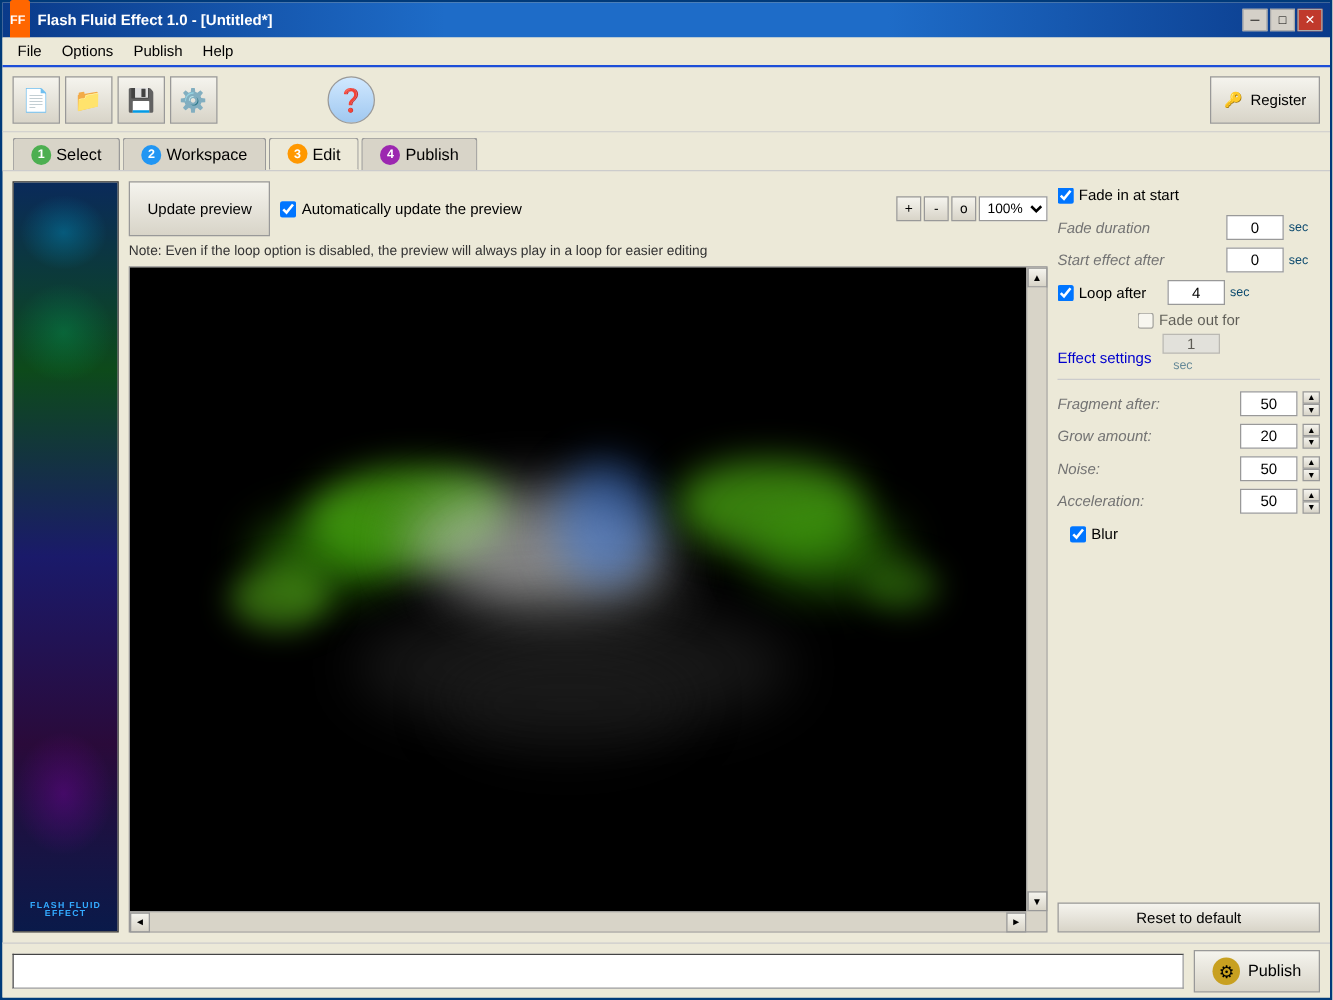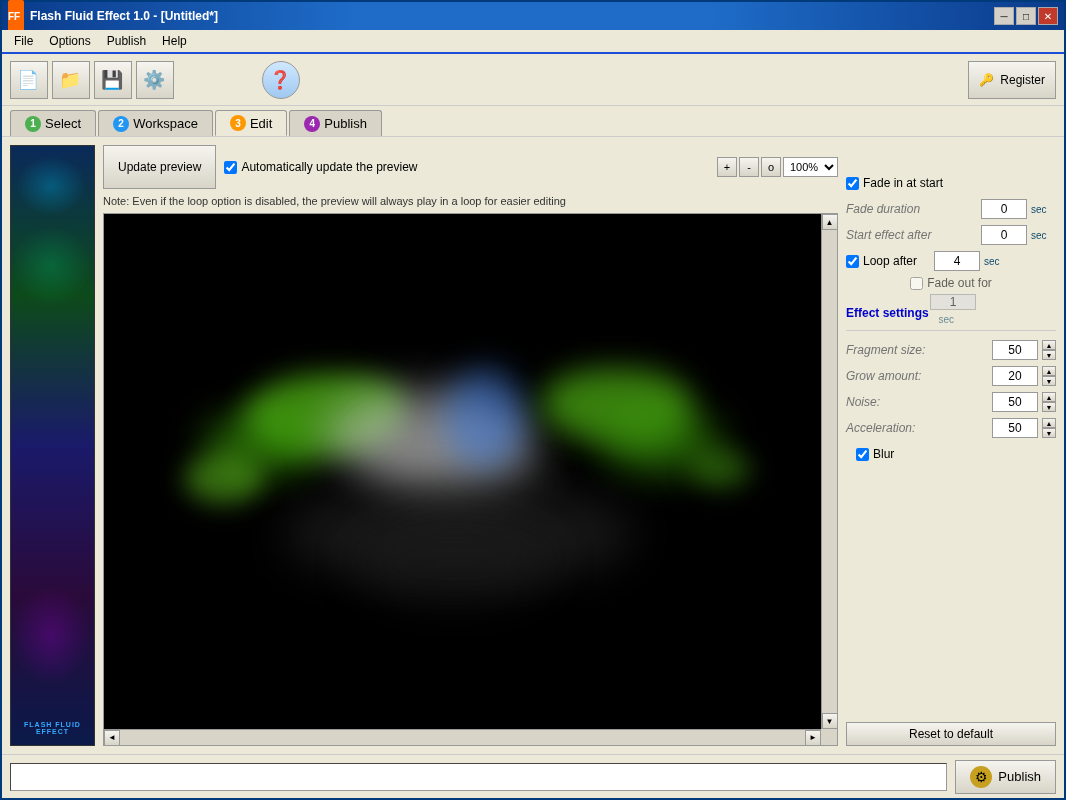--- a/index.html
+++ b/index.html
@@ -318,21 +318,20 @@
       flex: 1;
       height: 100%;
       background: #d8d4c8;
     }
     .right-panel {
       width: 210px;
       flex-shrink: 0;
       display: flex;
       flex-direction: column;
       gap: 20px;
-      margin-top: 27px;
     }
     .settings-group {
       border: none;
       display: flex;
       flex-direction: column;
       gap: 4px;
     }
     .setting-row {
       display: flex;
       align-items: center;
@@ -597,28 +596,28 @@
 
         <div class="setting-row fade-out-disabled">
           <label class="checkbox-label" style="justify-content:flex-end;min-width:80px;">
             <input type="checkbox" style="">
             <span>Fade out for</span>
           </label>
           <input class="setting-input" type="text" value="1" style="margin-left: 4px; background: rgb(221, 221, 221);">
           <span class="setting-unit">sec</span>
         </div>
 
-        <div style="padding:4px 0 2px 0;font-weight:bold;">
+        <div style="padding:4px 0 2px 0;">
           <a class="effect-settings-link">Effect settings</a>
         </div>
         <div style="height:1px;background:#ccc;margin:4px 0;"></div>
 
 
         <div class="setting-row">
-          <span class="setting-label">Fragment size:</span>
+          <span class="setting-label">Fragment after:</span>
           <input class="setting-input" type="text" value="50" style="">
           <div class="spinner-pair">
             <div class="spinner-btn">▲</div>
             <div class="spinner-btn">▼</div>
           </div>
         </div>
 
         <div class="setting-row">
           <span class="setting-label">Grow amount:</span>
           <input class="setting-input" type="text" value="20" style="">

